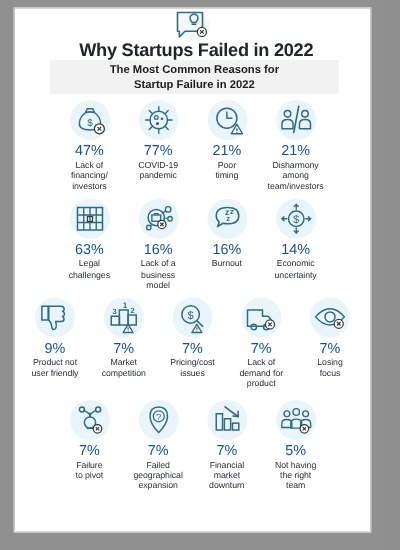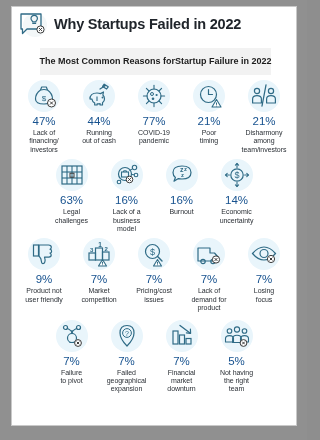--- a/index.html
+++ b/index.html
@@ -12,37 +12,38 @@
   #page{position:relative;width:307px;height:440px;background:#909090;}
   .card{
     position:absolute;left:11px;top:6px;width:286px;height:420px;
     background:#ffffff;border:1px solid #c9c9c9;box-sizing:border-box;
     overflow:hidden;
   }
   
   .header{
     position:relative;height:34px;display:flex;align-items:center;
     padding-left:6px;
+    flex-direction:column;
   }
   .brand-mark{
     position:relative;width:30px;height:26px;flex:0 0 auto;margin-right:6px;
   }
   .brand-halo{
     position:absolute;left:5px;top:2px;width:24px;height:24px;border-radius:50%;
     background:#f3f7f8;
   }
   .brand-mark svg{position:relative;display:block;}
   .page-title{
     font-size:14.5px;font-weight:bold;color:#20252b;letter-spacing:-0.2px;
     white-space:nowrap;
   }
   
   .subtitle-band{
     position:absolute;left:28px;top:41px;width:231px;height:27px;
-    background:#f2f2f2;display:flex;
+    background:#f2f2f2;display:flex;flex-direction:column;
     align-items:center;justify-content:center;
   }
   .subtitle-line{
     font-size:9px;font-weight:bold;color:#1c1c1c;line-height:11.5px;
     white-space:nowrap;
   }
   
   .grid{position:absolute;left:0;top:72px;width:284px;}
   .row{display:flex;justify-content:center;}
   .row.r1{margin-bottom:4px;}
@@ -113,37 +114,20 @@
             </svg>
           </div>
           <div class="pct">47%</div>
           <div class="rlabel">
             <span>Lack of</span><br>
             <span>financing/</span><br>
             <span>investors</span>
           </div>
         </div>
 
-        <div class="cell">
-          <div class="icon-wrap">
-            <div class="icon-halo"></div>
-            <svg width="28" height="28" viewBox="0 0 28 28">
-              <path d="M5 17 q0 -6 7 -6 q2 0 3.5 0.6 l3 -1.6 l-0.6 3 q1.6 1.6 1.6 4 q0 2.4 -2 3.8 v2.2 h-2.4 v-1.4 q-1 0.2 -2 0.2 h-1 v1.2 h-2.4 v-2 q-2.4 -1.4 -2.7 -3.8 h-1.2 q-0.8 0 -0.8 -0.8 v-1.6 z" fill="none" stroke="#2f6b86" stroke-width="1.2" stroke-linejoin="round"></path>
-              <line x1="12" y1="14.5" x2="12" y2="19" stroke="#2f6b86" stroke-width="1.1"></line>
-              <circle cx="17.5" cy="15.5" r="0.9" fill="#2f6b86"></circle>
-              <path d="M15 7 l5.5 -3.5" stroke="#2f6b86" stroke-width="1.3" stroke-linecap="round" fill="none"></path>
-              <path d="M19.2 2.2 l4 2.6 l-1.6 2.2 l-4 -2.6 z" fill="none" stroke="#2f6b86" stroke-width="1.2" stroke-linejoin="round"></path>
-            </svg>
-          </div>
-          <div class="pct">44%</div>
-          <div class="rlabel">
-            <span>Running</span><br>
-            <span>out of cash</span>
-          </div>
-        </div>
 
         <div class="cell">
           <div class="icon-wrap">
             <div class="icon-halo"></div>
             <svg width="28" height="28" viewBox="0 0 28 28">
               <circle cx="14" cy="14" r="7" fill="none" stroke="#2f6b86" stroke-width="1.2"></circle>
               <g stroke="#2f6b86" stroke-width="1.1" stroke-linecap="round">
                 <line x1="14" y1="7" x2="14" y2="3.4"></line>
                   <line x1="14" y1="21" x2="14" y2="24.6"></line>
                 <line x1="7" y1="14" x2="3.4" y2="14"></line>

